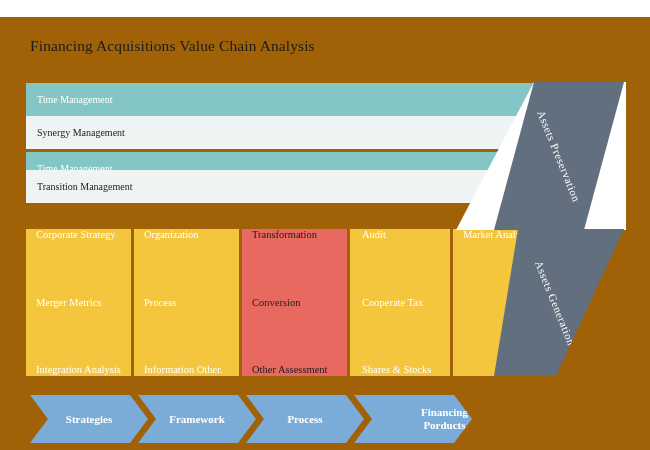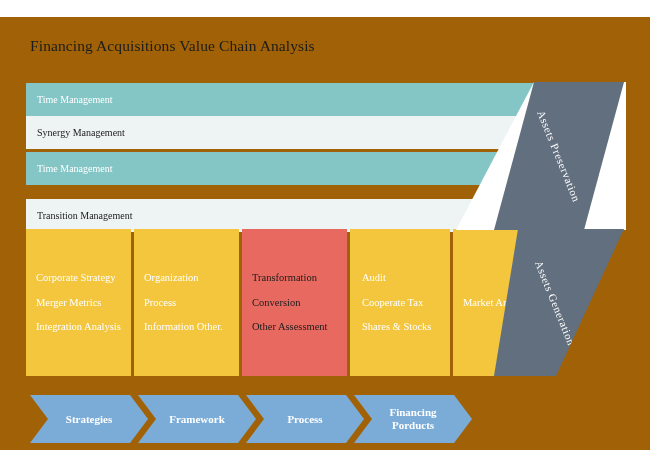--- a/index.html
+++ b/index.html
@@ -61,21 +61,21 @@
     color: #ffffff;
   }
   .band.pale {
     background: #eef4f3;
     color: #1c1c1c;
   }
 
   #band-0 { top: 0px; }
   #band-1 { top: 33px; }
   #band-2 { top: 69px; }
-  #band-3 { top: 116px; }
+  #band-3 { top: 87px; }
 
   
   #band-mask {
     position: absolute;
     left: 430px;
     top: -1px;
     width: 170px;
     height: 148px;
     background: #ffffff;
     -webkit-clip-path: polygon(78px 0, 170px 0, 170px 148px, 0px 148px);
@@ -92,21 +92,21 @@
     height: 147px;
   }
   .col {
     position: absolute;
     top: 0;
     height: 147px;
     box-sizing: border-box;
     padding: 0 0 0 10px;
     display: flex;
     flex-direction: column;
-    justify-content: center;
+    justify-content: space-between;
     gap: 13px;
   }
   .col.yellow { background: #f4c63d; color: #ffffff; }
   .col.red    { background: #e8695f; color: #1c1c1c; }
   .col .item { font-size: 10.5px; line-height: 1.1; white-space: nowrap; }
 
   #col-0 { left: 0px;   width: 105px; }
   #col-1 { left: 108px; width: 105px; }
   #col-2 { left: 216px; width: 105px; }
   #col-3 { left: 324px; width: 100px; padding-left: 12px; }
@@ -180,21 +180,21 @@
     font-weight: bold;
     line-height: 1.15;
     -webkit-clip-path: polygon(0 0, calc(100% - 18px) 0, 100% 50%, calc(100% - 18px) 100%, 0 100%, 18px 50%);
     clip-path: polygon(0 0, calc(100% - 18px) 0, 100% 50%, calc(100% - 18px) 100%, 0 100%, 18px 50%);
   }
   .step .lbl { display: block; padding: 0 4px; }
 
   #step-0 { left: 0px;   width: 118px; }
   #step-1 { left: 108px; width: 118px; }
   #step-2 { left: 216px; width: 118px; }
-  #step-3 { left: 324px; width: 118px; }
+  #step-3 { left: 324px; width: 118px; justify-content: flex-end; }
   #step-4 { left: 432px; width: 128px; }
 </style>
 </head>
 <body>
 
 <div id="canvas">
 
   <div id="page-title">Financing Acquisitions Value Chain Analysis</div>
 
   <div id="diagram">

